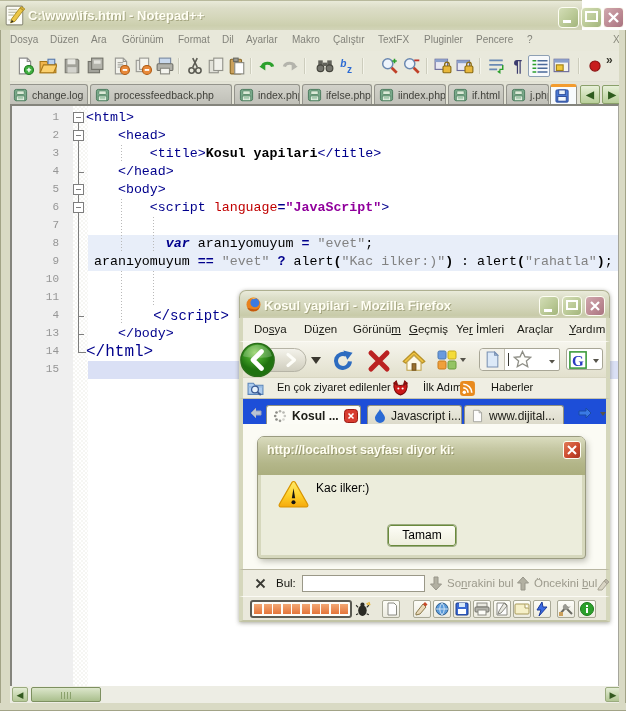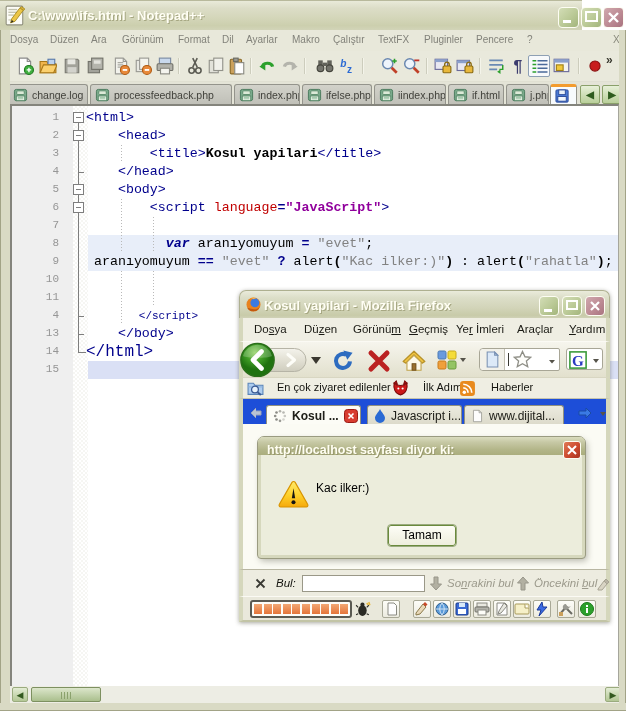--- a/index.html
+++ b/index.html
@@ -92,30 +92,30 @@
     border-top:1px solid #d8d6c2;font-size:11px;color:#14140f;}
   #ff-bm span{position:absolute;top:3px;padding-left:8px;}
   #ff-tabs{top:108px;height:26px;background:#1d4ed8;border-left:4px solid #d5d7bc;border-right:4px solid #d5d7bc;
     border-top:1px solid #c5c3ae;}
   .fftab{position:absolute;top:6px;height:20px;box-sizing:border-box;white-space:nowrap;overflow:hidden;border:1px solid #91917f;border-bottom:none;
     border-radius:3px 3px 0 0;background:linear-gradient(180deg,#ecebdf,#dcdaca);
     font-size:12px;color:#20201a;display:flex;align-items:center;gap:5px;padding:0 6px;}
   .fftab.on{background:#fcfcf6;font-weight:bold;}
   #ff-content{top:134px;height:145px;background:#fbfbf4;border-left:4px solid #d5d7bc;border-right:4px solid #d5d7bc;}
   #ff-find{top:279px;height:27px;background:#edece0;border-left:4px solid #d5d7bc;border-right:4px solid #d5d7bc;
-    border-top:1px solid #b8b6a2;font-size:11.5px;font-style:italic;}
+    border-top:1px solid #b8b6a2;font-size:11.5px;}
   #ff-stat{top:306px;height:26px;background:#e9e8db;border-left:4px solid #d5d7bc;border-right:4px solid #d5d7bc;
     border-top:1px solid #fbfaf4;border-bottom:2px solid #c2c4a6;}
   .sbtn{position:absolute;top:3px;width:18px;height:18px;background:linear-gradient(180deg,#fdfdf8,#ecebe0);
     border:1px solid #a8a896;border-radius:2px;box-sizing:border-box;}
   
   #dlg{position:absolute;left:15px;top:13px;width:327px;height:121px;background:#ecedDC;
     border:3px solid #d6d8bd;outline:1px solid #9a9b80;border-radius:6px 6px 3px 3px;box-sizing:border-box;
     box-shadow:2px 3px 6px rgba(60,60,40,.35);}
-  #dlg-title{position:absolute;left:-3px;top:-3px;width:327px;height:18px;border-radius:5px 5px 0 0;
+  #dlg-title{position:absolute;left:-3px;top:-3px;width:327px;height:38px;border-radius:5px 5px 0 0;
     background:linear-gradient(180deg,#dadcbe 0%,#c6c8a4 30%,#b3b689 70%,#abae7e 100%);
     font-size:12.5px;font-weight:bold;color:#fffef2;text-shadow:1px 1px 0 #98986e;}
   #dlg-title .dtt{position:absolute;left:9px;top:6px;}
   #dlg-x{position:absolute;right:4px;top:4px;width:18px;height:18px;border-radius:3px;border:1px solid #fdfdf3;
     background:linear-gradient(135deg,#e07a56 0%,#cc4a2e 55%,#a83420 100%);box-sizing:border-box;}
   #tamam{position:absolute;left:127px;top:85px;width:68px;height:21px;background:linear-gradient(180deg,#fdfdf6,#eeeedd);
     border:1px solid #6a8a3c;outline:1px solid #9aab7e;border-radius:3px;box-sizing:border-box;
     font-size:12px;text-align:center;line-height:19px;color:#000;}
   #wm{position:absolute;left:-2px;top:78px;width:300px;font-size:25px;font-weight:bold;letter-spacing:2px;
     color:rgba(255,255,255,0.20);z-index:5;font-family:"Liberation Sans",sans-serif;}
@@ -403,21 +403,21 @@
     <div class="fbox" style="top:78px"></div>
     <div class="fbox" style="top:96px"></div>
     <div class="cl" style="top:3px;font-family:'Liberation Mono',monospace;font-size:13.3px;line-height:18px"><span class="t">&lt;html&gt;</span></div>
     <div class="cl" style="top:21px;font-family:'Liberation Mono',monospace;font-size:13.3px;line-height:18px">&nbsp;&nbsp;&nbsp;&nbsp;<span class="t">&lt;head&gt;</span></div>
     <div class="cl" style="top:39px;font-family:'Liberation Mono',monospace;font-size:13.3px;line-height:18px">&nbsp;&nbsp;&nbsp;&nbsp;&nbsp;&nbsp;&nbsp;&nbsp;<span class="t">&lt;title&gt;</span><span class="b">Kosul yapilari</span><span class="t">&lt;/title&gt;</span></div>
     <div class="cl" style="top:57px;font-family:'Liberation Mono',monospace;font-size:13.3px;line-height:18px">&nbsp;&nbsp;&nbsp;&nbsp;<span class="t">&lt;/head&gt;</span></div>
     <div class="cl" style="top:75px;font-family:'Liberation Mono',monospace;font-size:13.3px;line-height:18px">&nbsp;&nbsp;&nbsp;&nbsp;<span class="t">&lt;body&gt;</span></div>
     <div class="cl" style="top:93px;font-family:'Liberation Mono',monospace;font-size:13.3px;line-height:18px">&nbsp;&nbsp;&nbsp;&nbsp;&nbsp;&nbsp;&nbsp;&nbsp;<span class="t">&lt;script </span><span class="a">language</span><span class="o">=</span><span class="v">"JavaScript"</span><span class="t">&gt;</span></div>
     <div class="cl" style="top:129px;font-family:'Liberation Mono',monospace;font-size:13.3px;line-height:18px">&nbsp;&nbsp;&nbsp;&nbsp;&nbsp;&nbsp;&nbsp;&nbsp;&nbsp;&nbsp;<span class="k">var</span> aranıyomuyum <span class="o">=</span> <span class="s">"evet"</span>;</div>
     <div class="cl" style="top:147px;font-family:'Liberation Mono',monospace;font-size:13.3px;line-height:18px">&nbsp;aranıyomuyum <span class="o">==</span> <span class="s">"evet"</span> <span class="o">?</span> alert<span class="b">(</span><span class="s">"Kac ilker:)"</span><span class="b">)</span> : alert<span class="b">(</span><span class="s">"rahatla"</span><span class="b">)</span>;</div>
-    <div class="cl" style="top:201px;font-family:'Liberation Mono',monospace;font-size:11px;line-height:18px">&nbsp;&nbsp;&nbsp;&nbsp;&nbsp;&nbsp;&nbsp;&nbsp;<span class="t">&lt;/script&gt;</span></div>
+    <div class="cl" style="top:201px;font-family:'Liberation Mono',monospace;font-size:14px;line-height:18px">&nbsp;&nbsp;&nbsp;&nbsp;&nbsp;&nbsp;&nbsp;&nbsp;<span class="t">&lt;/script&gt;</span></div>
     <div class="cl" style="top:219px;font-family:'Liberation Mono',monospace;font-size:13.3px;line-height:18px">&nbsp;&nbsp;&nbsp;&nbsp;<span class="t">&lt;/body&gt;</span></div>
     <div class="cl" style="top:237px;font-family:'Liberation Mono',monospace;font-size:16px;line-height:18px"><span class="t">&lt;/html&gt;</span></div>
   </div>
   <div class="abs" id="hscr">
     <div class="scrbtn" style="left:2px">◀</div>
     <div id="thumb"></div>
     <div class="scrbtn" style="left:595px">▶</div>
   </div>
   <div class="abs frameL"></div>
   <div class="abs frameR"></div>

